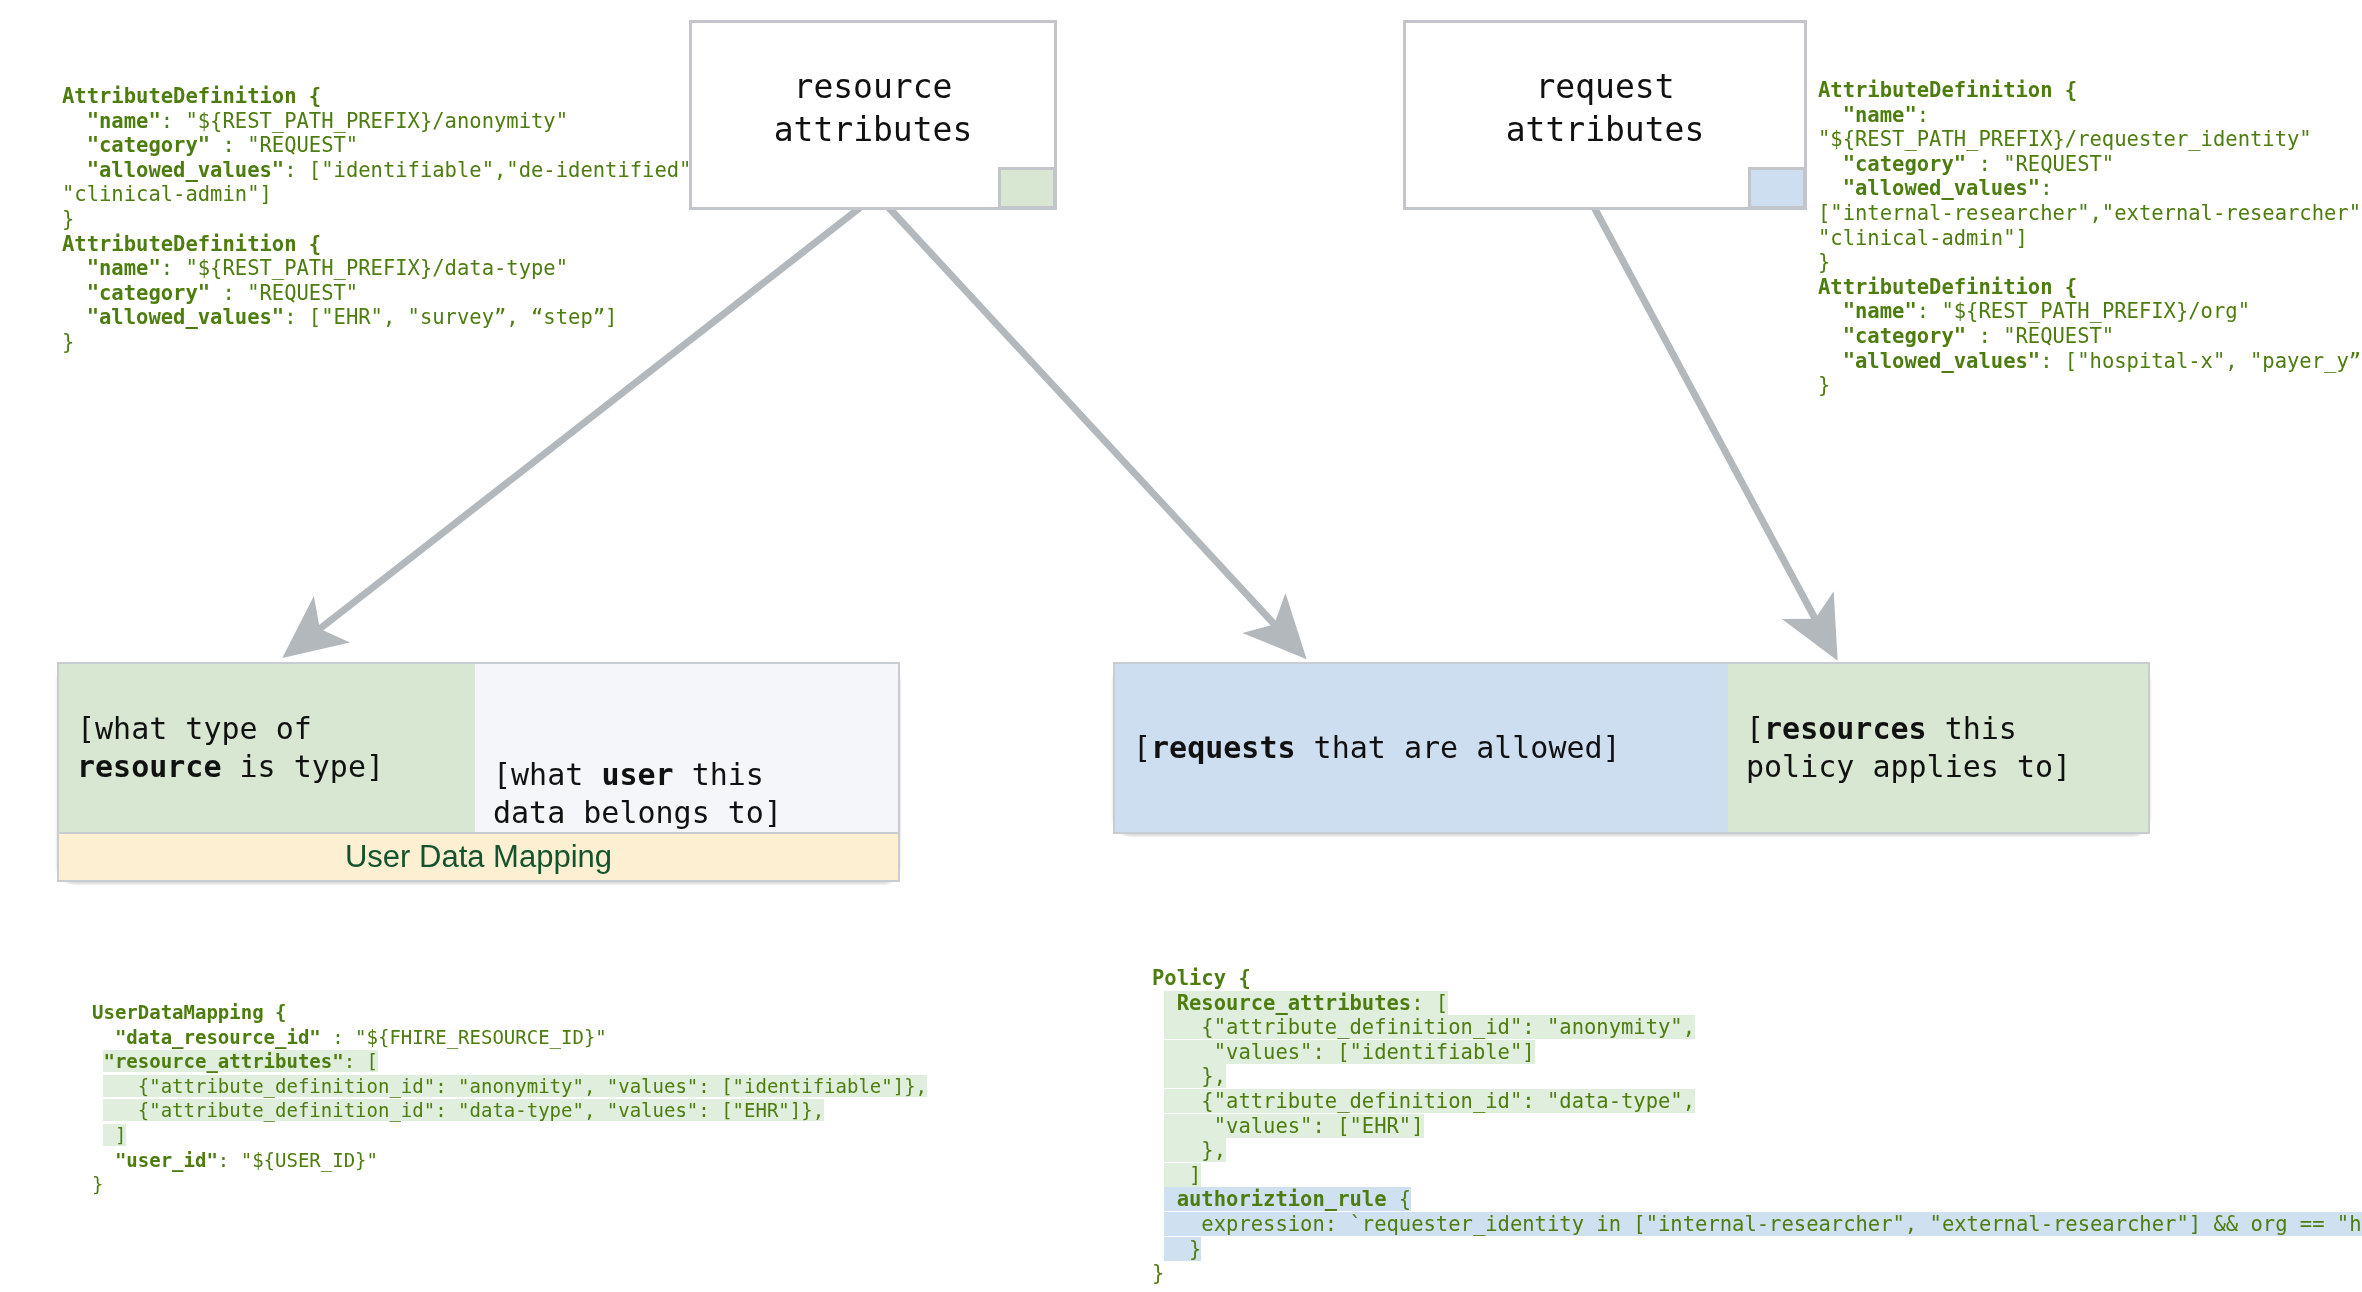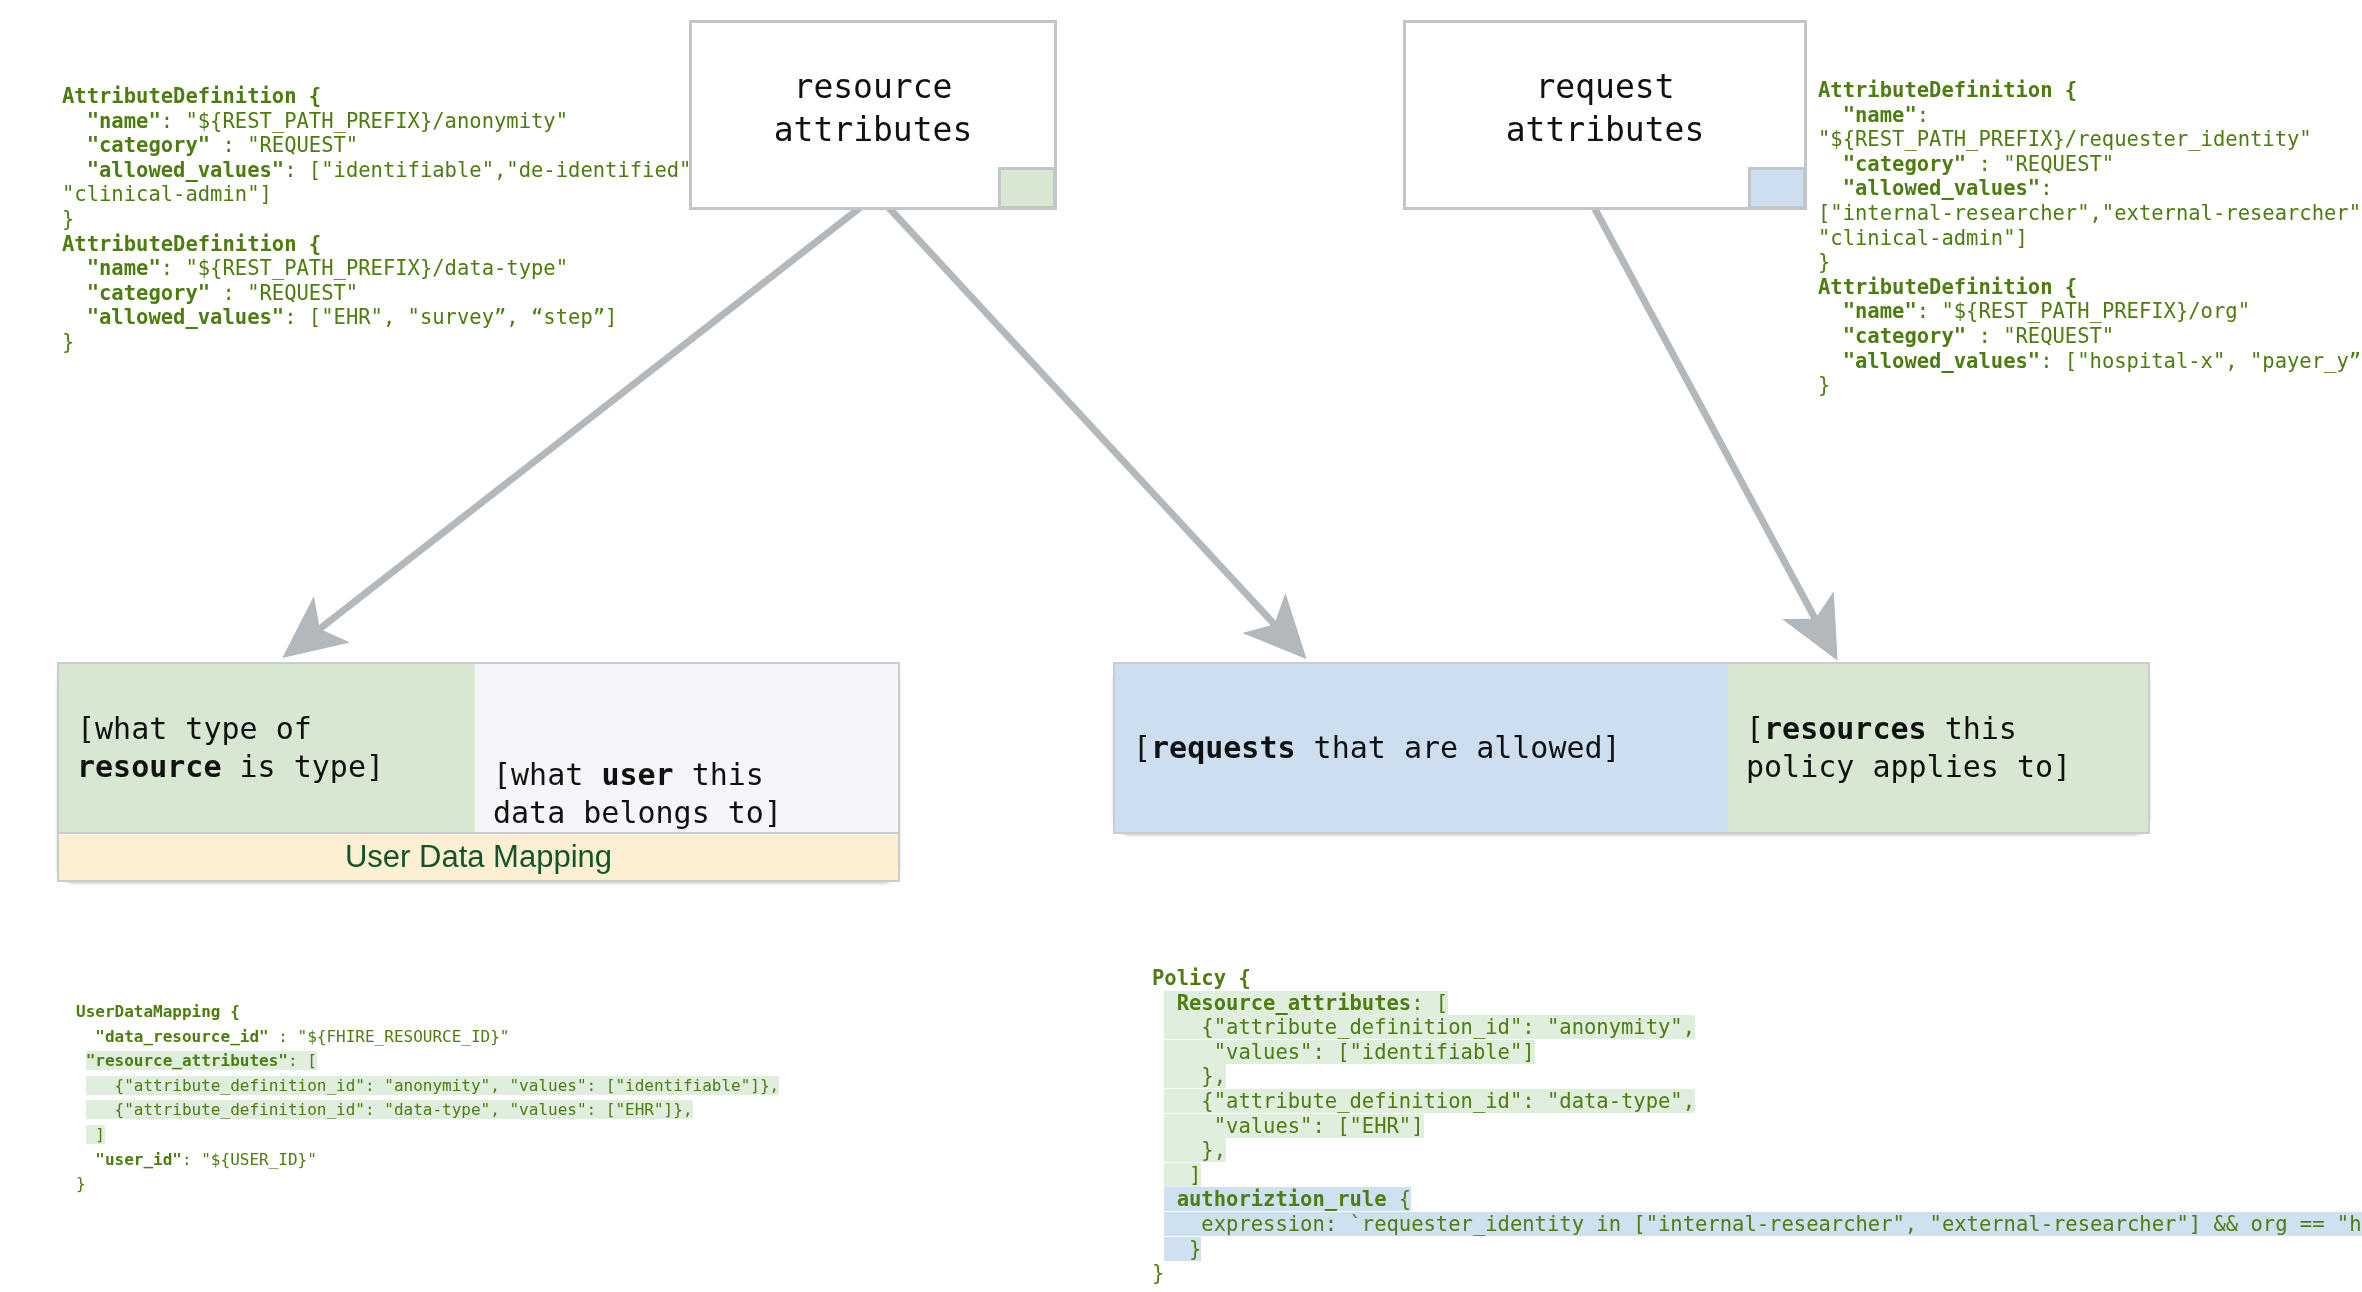--- a/index.html
+++ b/index.html
@@ -53,23 +53,23 @@
     font-size: 20.5px;
     line-height: 24.6px;
   }
   #attrdef-right {
     left: 1818px;
     top: 78px;
     font-size: 20.5px;
     line-height: 24.6px;
   }
   #userdatamapping-code {
-    left: 76px;
+    left: 92px;
     top: 1000px;
-    font-size: 16px;
+    font-size: 19px;
     line-height: 24.6px;
   }
   #policy-code {
     left: 1152px;
     top: 966px;
     font-size: 20.5px;
     line-height: 24.6px;
   }
 
   

